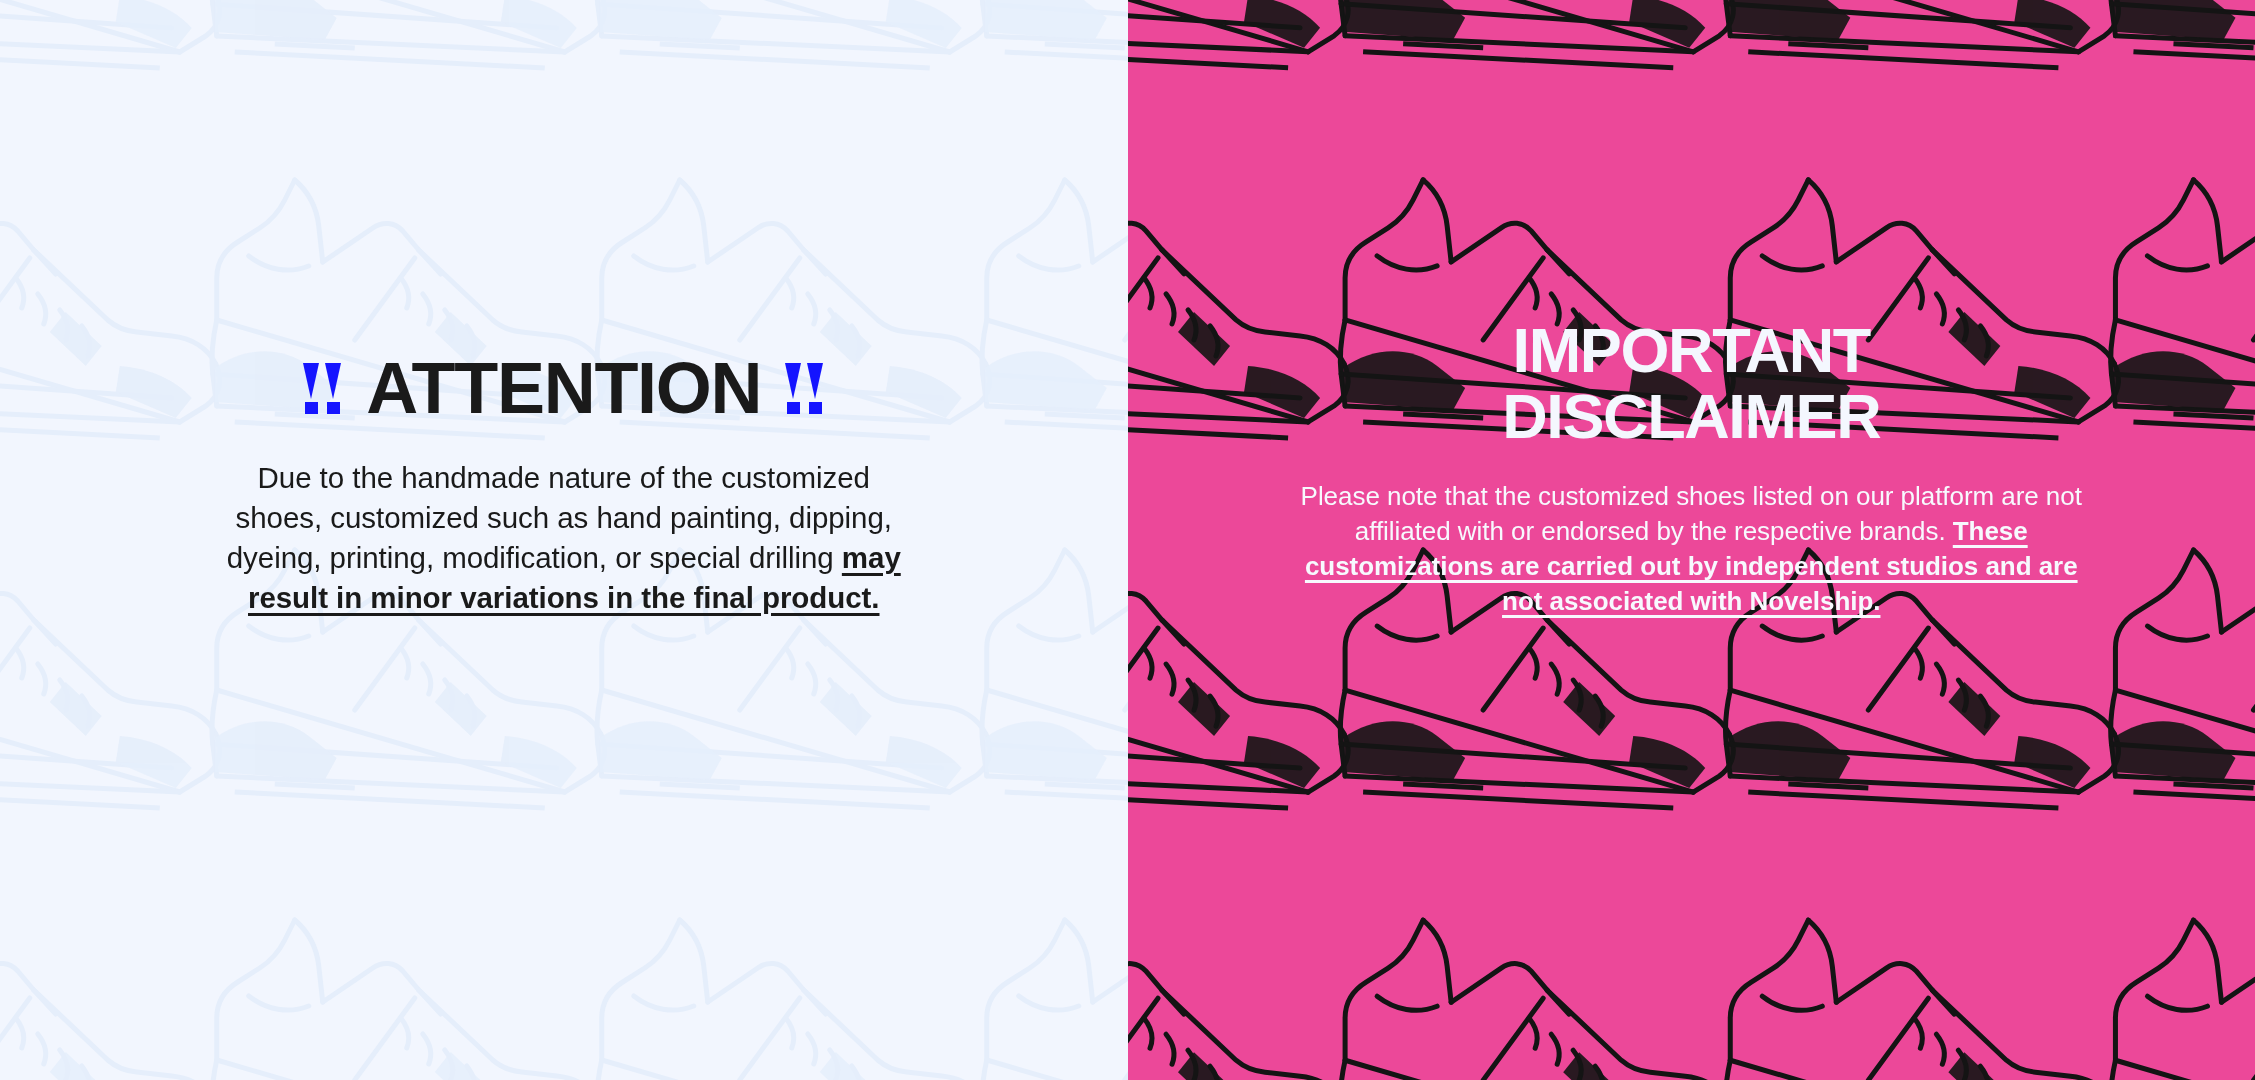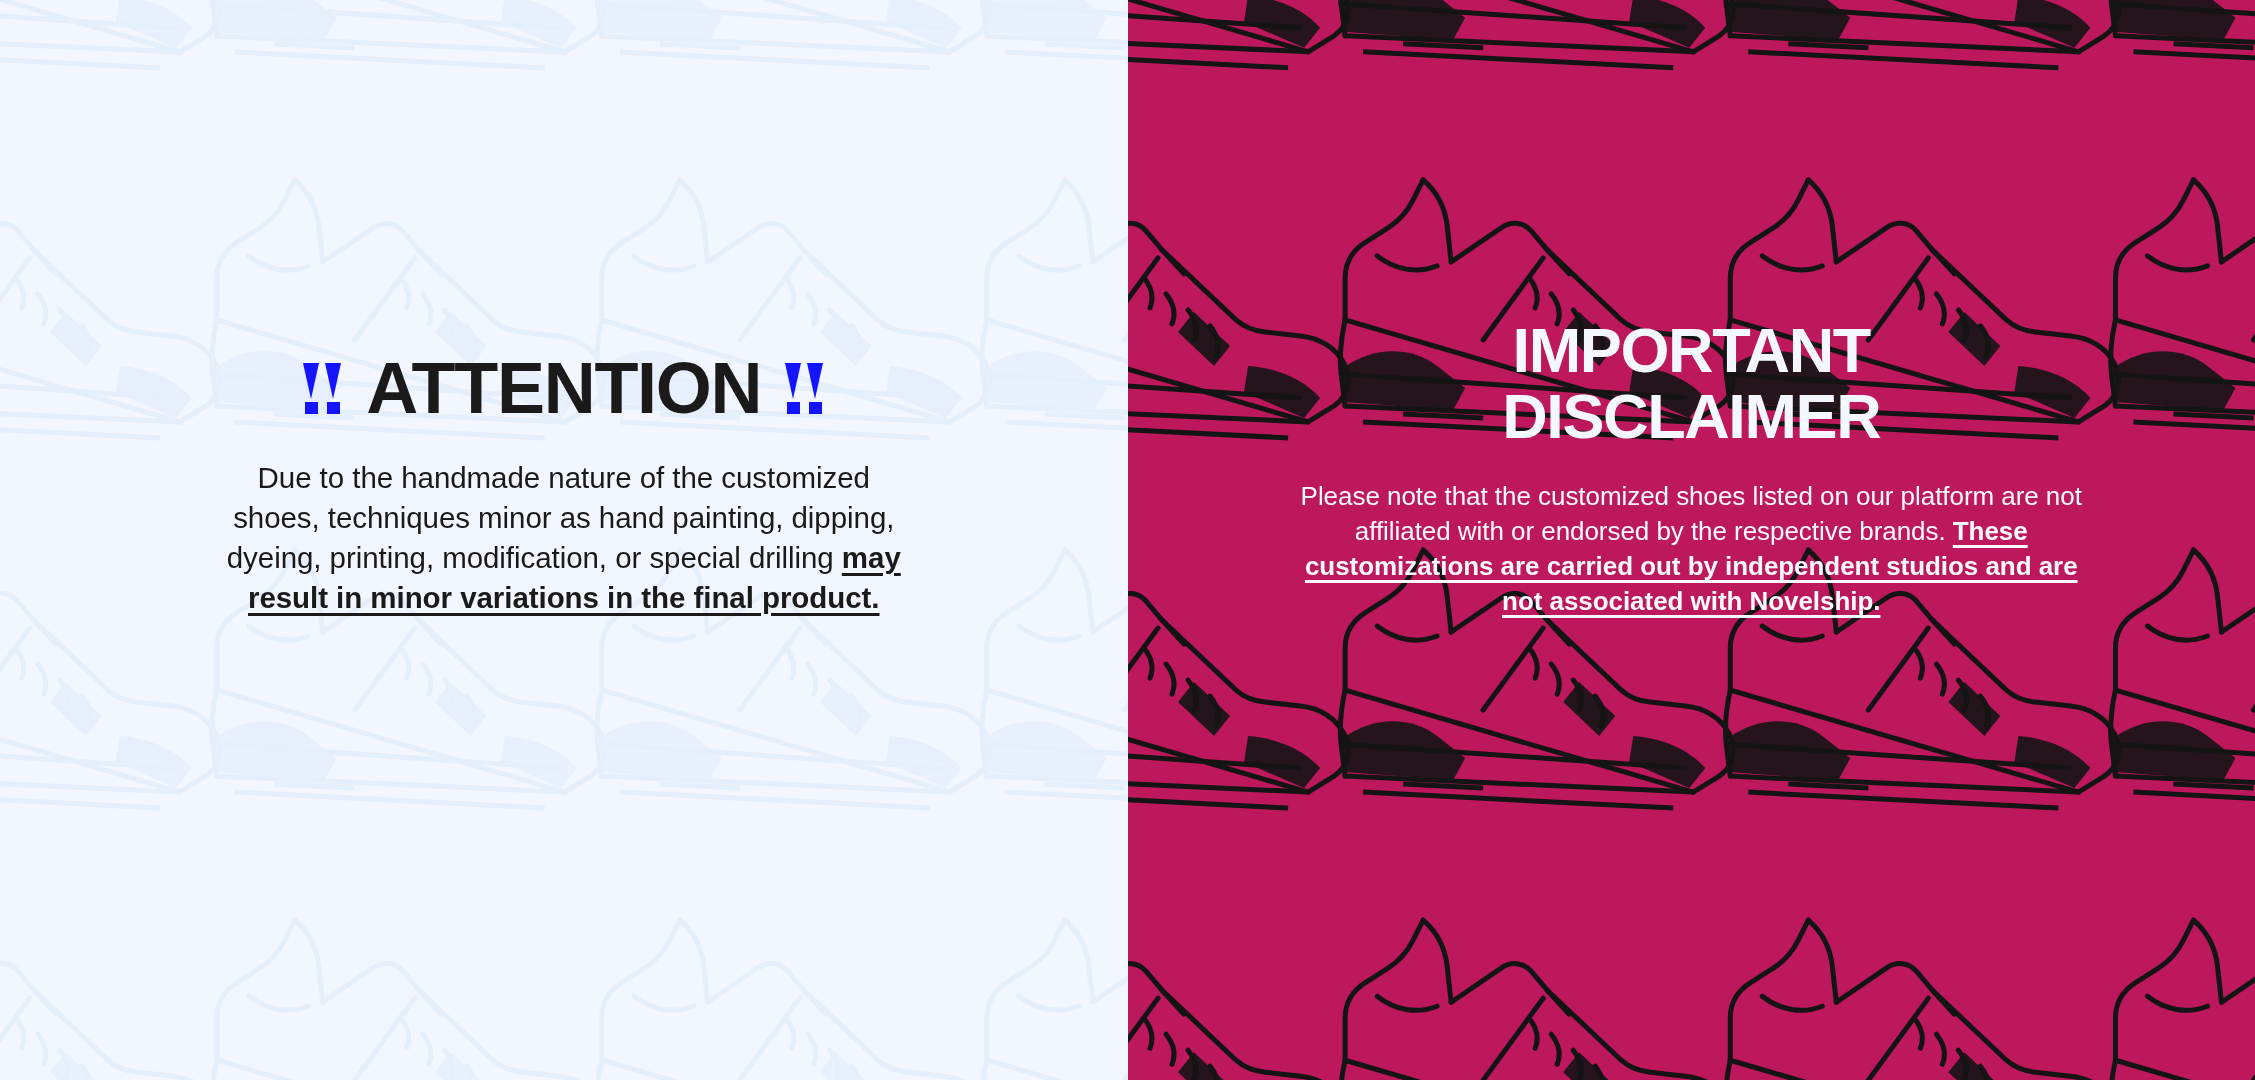--- a/index.html
+++ b/index.html
@@ -23,21 +23,21 @@
     height: 100%;
     overflow: hidden;
     display: flex;
     flex-direction: column;
     align-items: center;
     justify-content: flex-start;
   }
 
   
   .panel-light { background: #F2F6FE; }
-  .panel-dark  { background: #be185d; }
+  .panel-dark  { background: #ec4899; }
 
   .pattern {
     position: absolute;
     inset: 0;
     width: 100%;
     height: 100%;
     pointer-events: none;
   }
 
   
@@ -217,21 +217,21 @@
             <span class="bang"></span>
         </span>
         <span class="attn-word">ATTENTION</span>
         <span class="bangs">
           <span class="bang"></span>
             <span class="bang"></span>
         </span>
       </h1>
 
       <p class="light-body">
-        <span>Due to the handmade nature of the customized shoes, techniques minor as hand painting, dipping, dyeing, printing, modification, or special drilling </span><span class="em">may result in minor variations in the final product.</span>
+        <span>Due to the handmade nature of the customized shoes, customized such as hand painting, dipping, dyeing, printing, modification, or special drilling </span><span class="em">may result in minor variations in the final product.</span>
       </p>
 
     </div>
   </section>
 
   <section class="panel panel-dark">
 
     <svg class="pattern" viewBox="0 0 1127 1080" preserveAspectRatio="xMidYMid slice" aria-hidden="true">
       <defs>
         <g id="sneaker-d">

